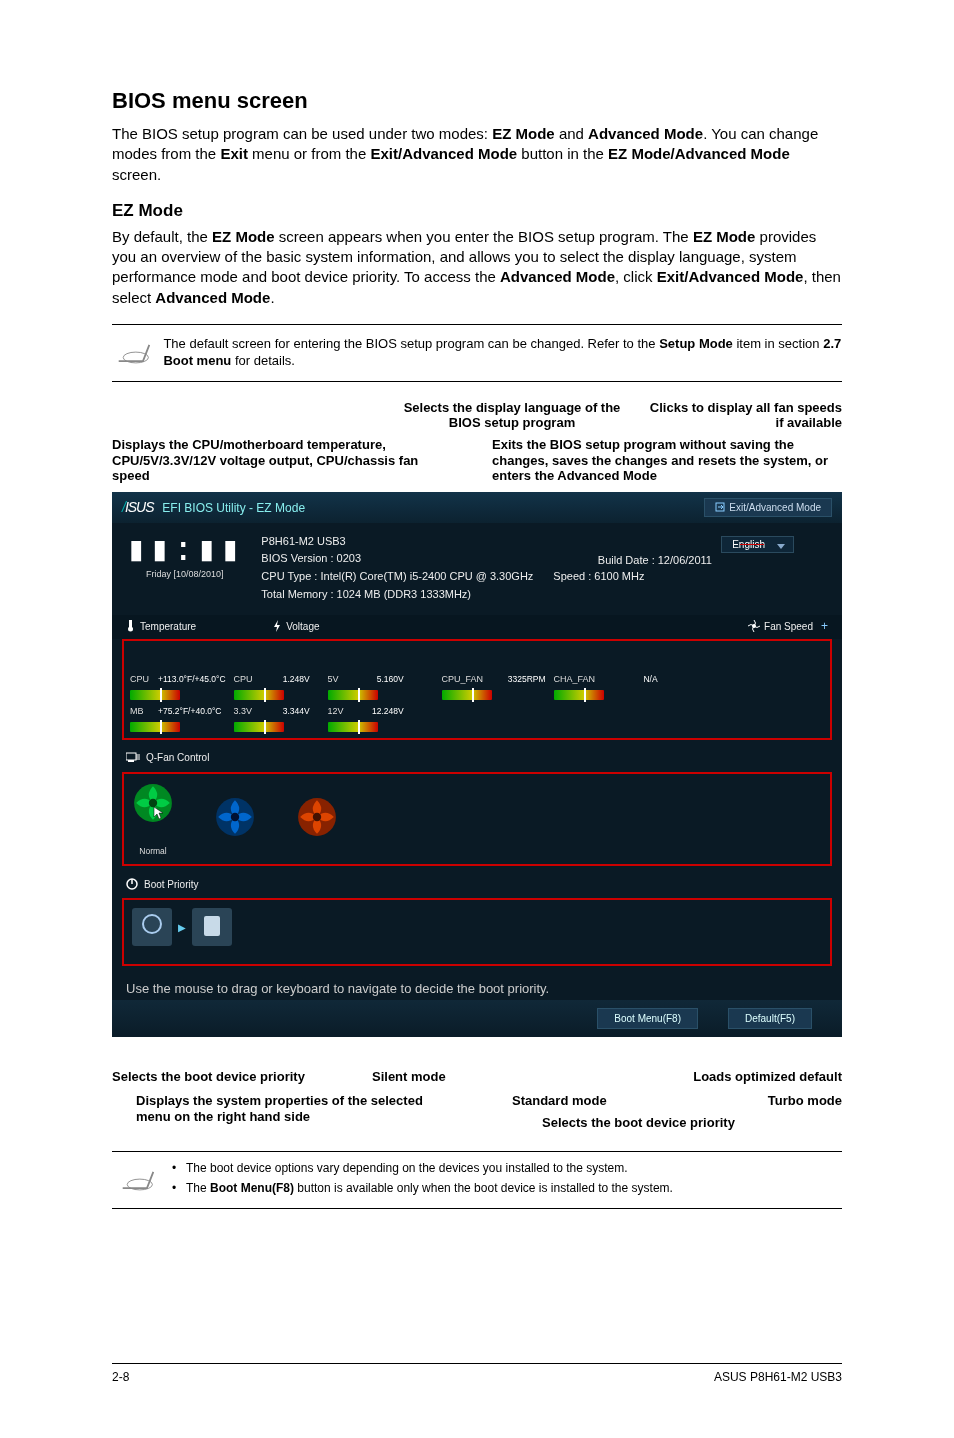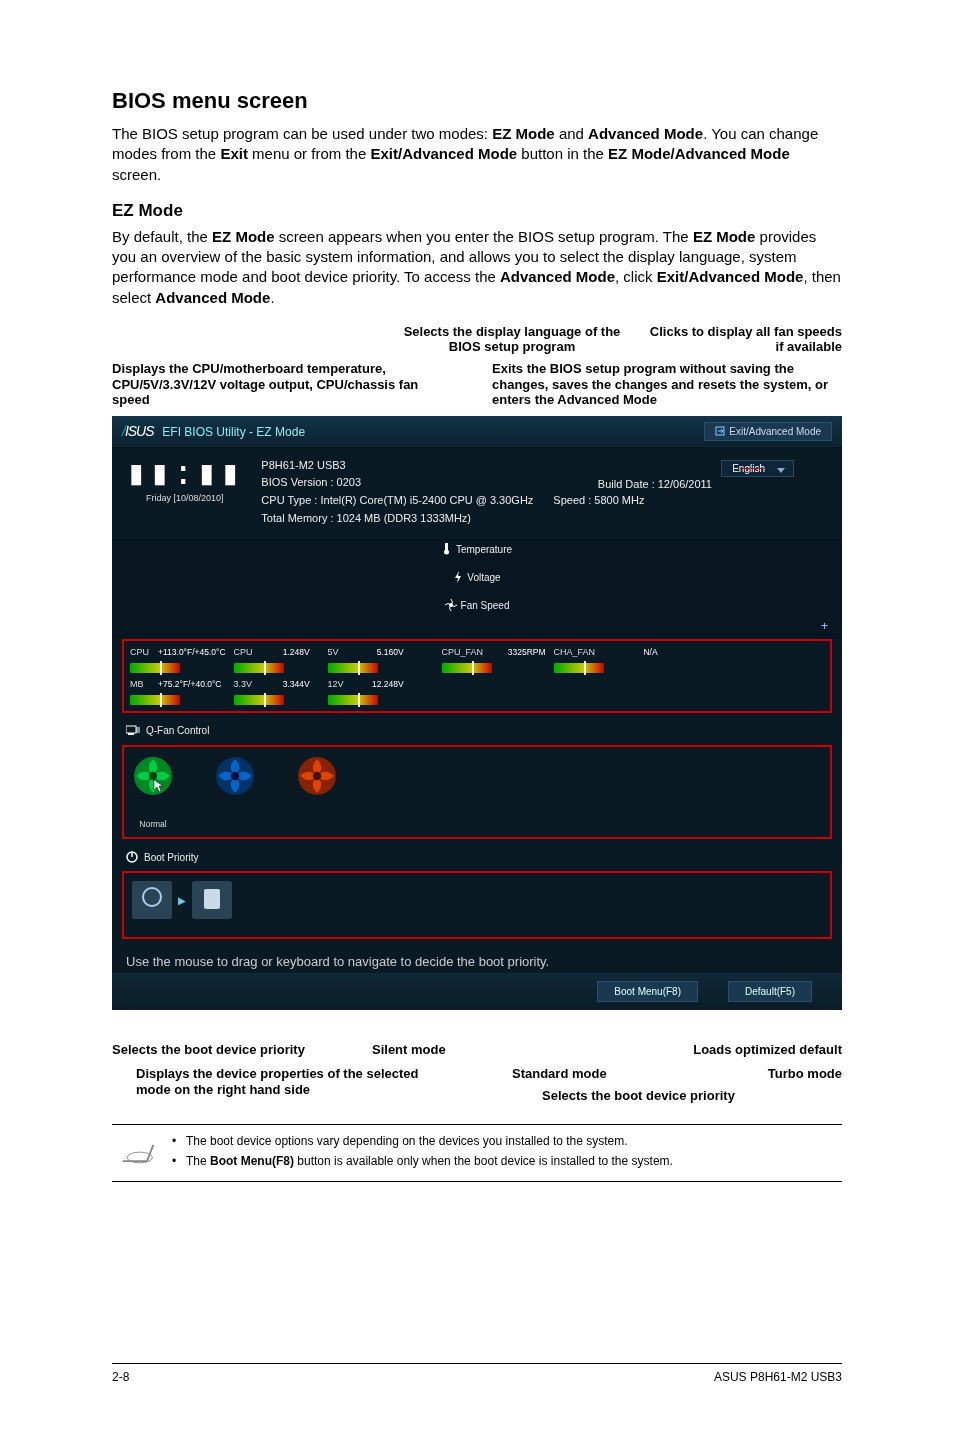--- a/index.html
+++ b/index.html
@@ -36,44 +36,44 @@
 
   .bios-top { display: flex; padding: 10px 14px 12px 14px; gap: 18px; }
   .clock-box { text-align: center; }
   .clock { font-family: monospace; font-size: 34px; letter-spacing: 3px; color: #fff; line-height: 0.9; }
   .clock-date { font-size: 9px; margin-top: 6px; color: #ddd; }
   .sysinfo { font-size: 11px; line-height: 1.6; color: #eee; }
   .lang-pill { position: absolute; right: 48px; top: 44px; background: #0e2638; border: 1px solid #2a4a5e; color: #fff; padding: 2px 28px 2px 10px; font-size: 10px; }
   .lang-pill::after { content: ""; position: absolute; right: 8px; top: 7px; border-left: 4px solid transparent; border-right: 4px solid transparent; border-top: 5px solid #8ac; }
   .lang-line { position: absolute; height: 1px; width: 24px; background: #c00; right: 78px; top: 52px; }
 
-  .sensor-bar { display: flex; background: #071620; padding: 4px 14px 6px 14px; gap: 8px; align-items: center; flex-direction: column; }
+  .sensor-bar { display: flex; background: #071620; padding: 4px 14px 6px 14px; gap: 8px; align-items: center; }
   .sensor-group-title { color: #eee; font-size: 10px; display: flex; align-items: center; gap: 4px; }
   .sensor-bar .spacer { flex: 1; }
   .plus-icon { color: #8cf; font-size: 12px; margin-left: auto; }
 
   .sensor-zone { border: 2px solid #c00; margin: 0 10px; padding: 6px; display: flex; gap: 8px; font-size: 9px; }
-  .sensor-col { display: flex; flex-direction: column; gap: 6px; }
+  .sensor-col { display: flex; flex-direction: column; gap: 6px; margin-top: 27px; }
   .sensor-item { display: flex; align-items: center; gap: 6px; min-width: 86px; }
   .sensor-label { color: #ddd; min-width: 22px; }
   .sensor-val { color: #fff; font-size: 8.5px; min-width: 48px; text-align: right; }
   .sensor-bar-gfx { width: 50px; height: 10px; background: linear-gradient(90deg,#0a0 0%,#cc0 60%,#c00 100%); position: relative; border-radius: 1px; }
   .sensor-bar-gfx::after { content: ""; position: absolute; top: -2px; bottom: -2px; width: 2px; background: #fff; right: 18px; }
 
   .qfan-row { padding: 10px 14px 4px 14px; color: #eee; font-size: 10px; display: flex; align-items: center; gap: 6px; }
   .qfan-icon svg { width: 14px; height: 12px; }
 
   .profile-zone { border: 2px solid #c00; margin: 4px 10px; display: flex; align-items: center; padding: 8px; gap: 18px; }
   .profile-triangle { width: 120px; height: 60px; position: relative; }
   .profile-triangle svg { width: 120px; height: 60px; }
   .tri-label { position: absolute; font-size: 8.5px; color: #eee; }
   .tri-label.top { top: -2px; left: 50px; }
   .tri-label.left { bottom: 0; left: -4px; }
   .tri-label.right { bottom: 0; right: -14px; }
-  .profile-icons { display: flex; gap: 40px; flex: 1; align-items: flex-start; }
+  .profile-icons { display: flex; gap: 40px; flex: 1; align-items: center; }
   .profile-item { text-align: center; font-size: 8.5px; color: #ddd; }
   .fan-big { width: 42px; height: 42px; display: block; margin: 0 auto 4px; }
   .cursor-arrow { display:inline-block; transform: translate(6px, -22px); }
   .cursor-arrow svg{ width:12px; height:14px;}
 
   .bootprio-row { padding: 8px 14px 4px 14px; color: #eee; font-size: 10px; display: flex; align-items: center; gap: 6px; }
   .boot-zone { border: 2px solid #c00; margin: 4px 10px; padding: 8px 8px 18px 8px; display: flex; align-items: center; gap: 6px; }
   .boot-device { width: 40px; height: 38px; background: #2a4456; border-radius: 3px; position: relative; }
   .boot-device.disk::before { content: ""; position: absolute; width: 16px; height: 16px; border: 2px solid #aaccee; border-radius: 50%; left: 10px; top: 6px; }
   .boot-device.usb::before { content: ""; position: absolute; width: 16px; height: 20px; background: #c8dae8; border-radius: 2px; left: 12px; top: 8px; }
@@ -93,20 +93,29 @@
 </head>
 <body>
 
 <div class="page">
   <h1 class="section-title">BIOS menu screen</h1>
   <p class="body">The BIOS setup program can be used under two modes: <b>EZ Mode</b> and <b>Advanced Mode</b>. You can change modes from the <b>Exit</b> menu or from the <b>Exit/Advanced Mode</b> button in the <b>EZ Mode/Advanced Mode</b> screen.</p>
 
   <h2 class="sub-title">EZ Mode</h2>
   <p class="body">By default, the <b>EZ Mode</b> screen appears when you enter the BIOS setup program. The <b>EZ Mode</b> provides you an overview of the basic system information, and allows you to select the display language, system performance mode and boot device priority. To access the <b>Advanced Mode</b>, click <b>Exit/Advanced Mode</b>, then select <b>Advanced Mode</b>.</p>
 
+  <div class="note-box">
+    <div class="note-icon">
+      <svg viewBox="0 0 40 30">
+          <path d="M3 24 L30 24 L37 6" stroke="#888" stroke-width="2" fill="none"></path>
+          <ellipse cx="22" cy="20" rx="14" ry="6" fill="none" stroke="#888" stroke-width="1"></ellipse>
+        </svg>
+    </div>
+    <div class="note-text">The default screen for entering the BIOS setup program can be changed. Refer to the <b>Setup Mode</b> item in section <b>2.7 Boot menu</b> for details.</div>
+  </div>
 
   <div class="callout-row">
     <div style="width:270px"></div>
     <div class="center" style="width:220px">Selects the display language of the BIOS setup program</div>
     <div class="right" style="width:200px">Clicks to display all fan speeds if available</div>
   </div>
   <div class="callout-row" style="align-items:flex-start;margin-bottom:8px">
     <div style="width:330px">Displays the CPU/motherboard temperature, CPU/5V/3.3V/12V voltage output, CPU/chassis fan speed</div>
     <div style="width:24px"></div>
     <div style="width:350px">Exits the BIOS setup program without saving the changes, saves the changes and resets the system, or enters the Advanced Mode</div>
@@ -132,21 +141,21 @@
       <div class="bios-top">
         <div class="clock-box">
           <div class="clock">▮▮:▮▮</div>
           <div class="clock-date">Friday [10/08/2010]</div>
         </div>
         <div class="sysinfo">
           <div>P8H61-M2 USB3</div>
           <div>BIOS Version : 0203</div>
           <div style="display:flex;gap:20px">
               <span>CPU Type : Intel(R) Core(TM) i5-2400 CPU @ 3.30GHz</span>
-              <span>Speed : 5800 MHz</span>
+              <span>Speed : 6100 MHz</span>
             </div>
           <div>Total Memory : 1024 MB (DDR3 1333MHz)</div>
           <div style="position:absolute;top:60px;right:130px">Build Date : 12/06/2011</div>
         </div>
       </div>
       <div class="lang-pill">English</div>
       <div class="lang-line"></div>
 
       <div class="sensor-bar">
         <div class="sensor-group-title">
@@ -300,21 +309,21 @@
         <div class="bios-btn">Default(F5)</div>
       </div>
     </div>
 
     <div class="lower-callouts">
       <div class="lc" style="left:0;top:22px">Selects the boot device priority</div>
       <div class="lc" style="left:260px;top:22px">Silent mode</div>
       <div class="lc" style="left:400px;top:46px">Standard mode</div>
       <div class="lc" style="right:0;top:22px">Loads optimized default</div>
       <div class="lc" style="right:0;top:46px">Turbo mode</div>
-      <div class="lc" style="left:24px;top:46px;width:300px">Displays the device properties of the selected mode on the right hand side</div>
+      <div class="lc" style="left:24px;top:46px;width:300px">Displays the system properties of the selected menu on the right hand side</div>
       <div class="lc" style="left:430px;top:68px">Selects the boot device priority</div>
     </div>
   </div>
 
   <div class="note-box" style="margin-top:16px">
     <div class="note-icon">
       <svg viewBox="0 0 40 30">
           <path d="M3 24 L30 24 L37 6" stroke="#888" stroke-width="2" fill="none"></path>
           <ellipse cx="22" cy="20" rx="14" ry="6" fill="none" stroke="#888" stroke-width="1"></ellipse>
         </svg>

